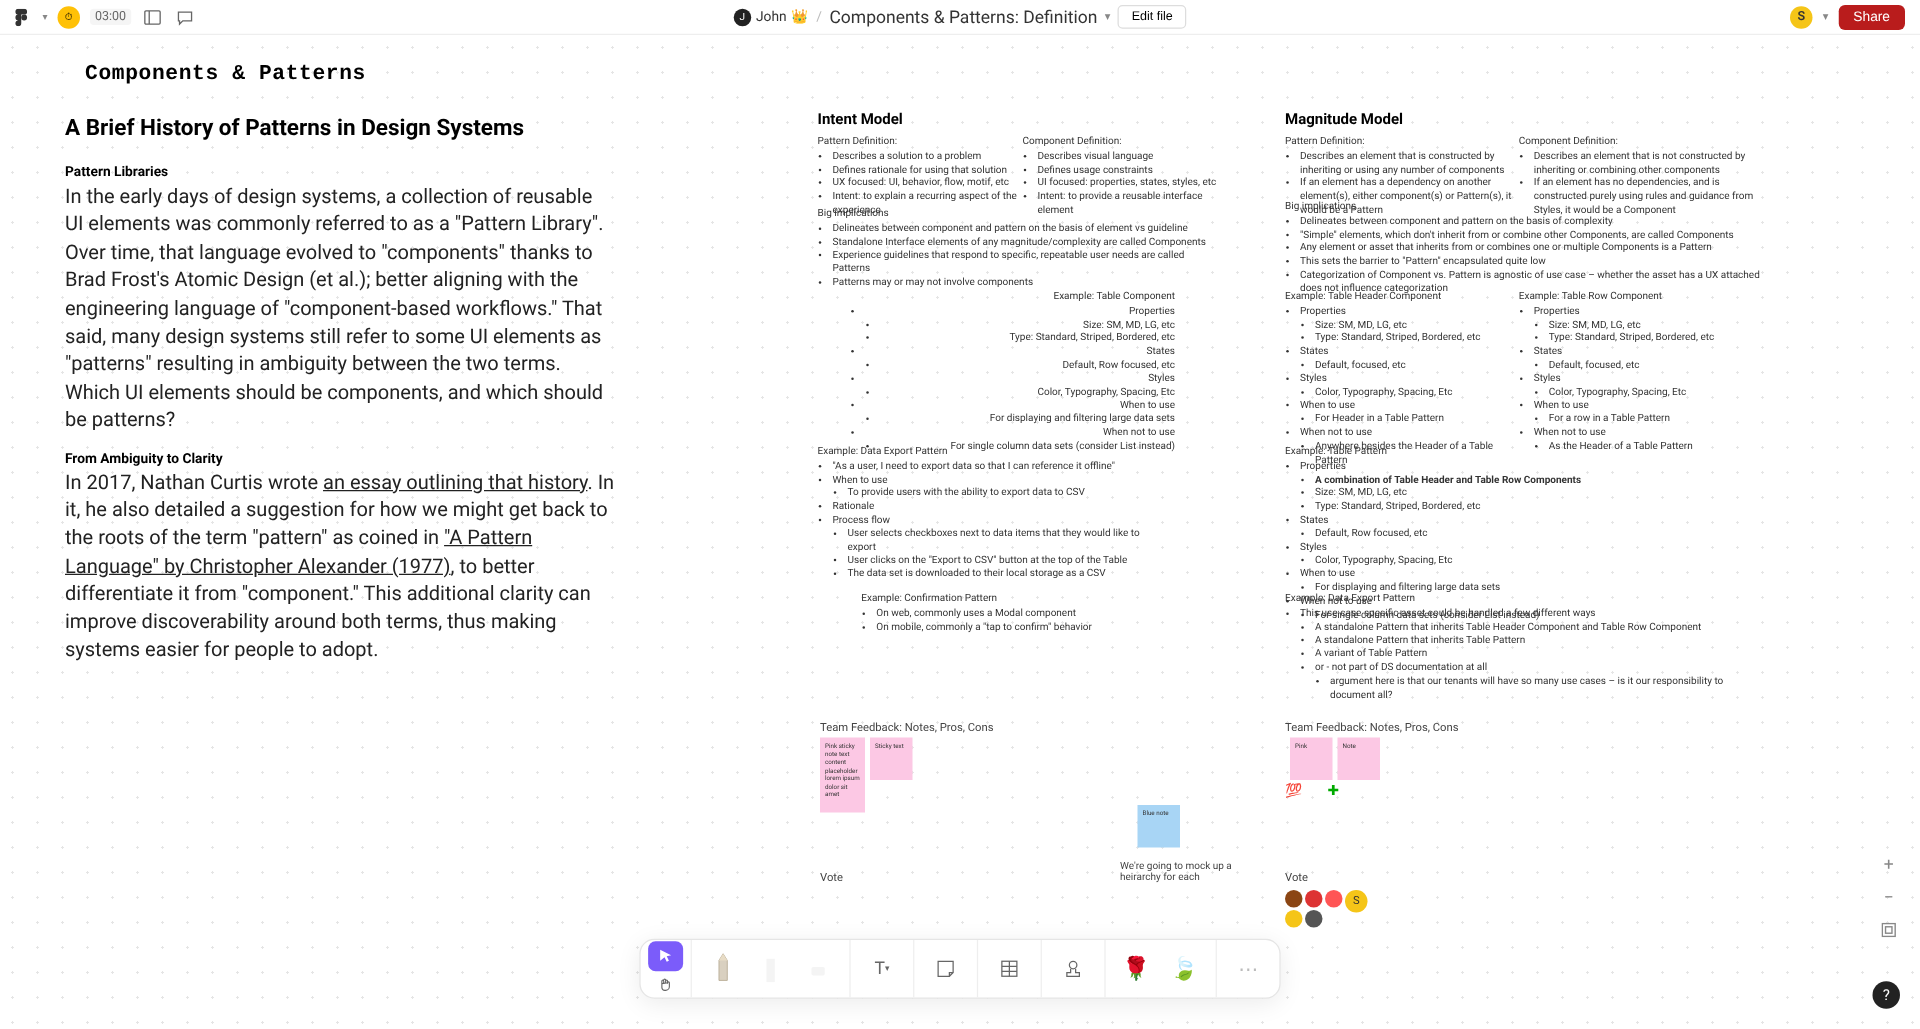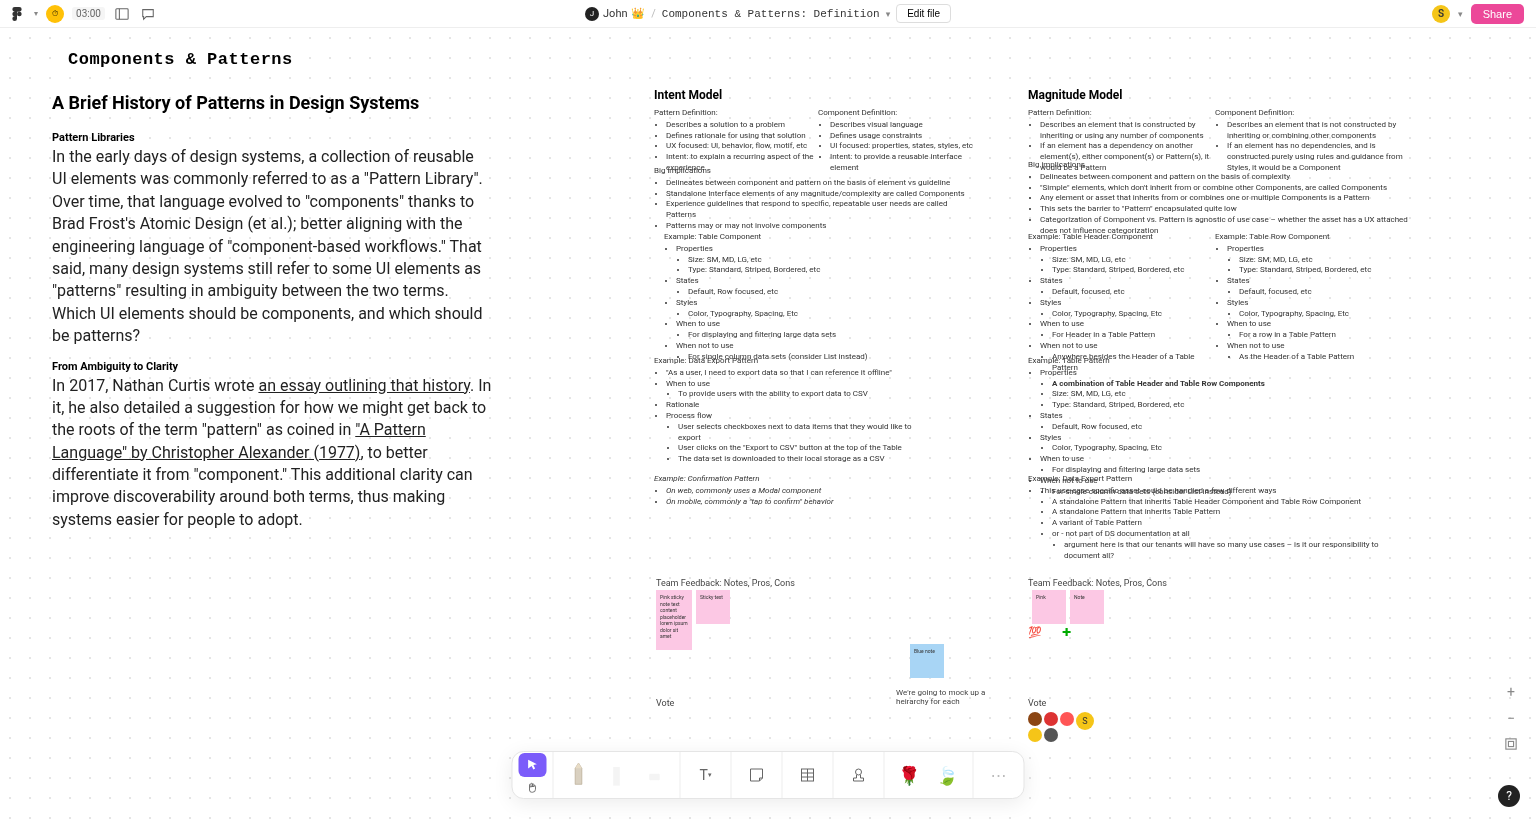--- a/index.html
+++ b/index.html
@@ -9,24 +9,24 @@
 .topbar { height: 28px; display: flex; align-items: center; padding: 0 12px; border-bottom: 1px solid #eee; }
 .tb-left { display: flex; align-items: center; gap: 8px; flex: 1; }
 .tb-center { display: flex; align-items: center; gap: 6px; }
 .tb-right { display: flex; align-items: center; gap: 8px; flex: 1; justify-content: flex-end; }
 .logo-icon { width: 14px; height: 14px; display: flex; align-items: center; color: #333; }
 .avatar-sm { width: 18px; height: 18px; border-radius: 50%; background: #ffc107; display: flex; align-items: center; justify-content: center; font-size: 8px; }
 .timer { font-size: 10px; color: #666; background: #f5f5f5; padding: 1px 4px; border-radius: 3px; }
 .tb-icon { width: 18px; height: 18px; display: flex; align-items: center; justify-content: center; color: #666; cursor: pointer; }
 .user-pill { display: flex; align-items: center; gap: 4px; font-size: 11px; color: #333; }
 .breadcrumb-sep { color: #bbb; font-size: 11px; }
-.file-name { font-size: 11px; color: #333; font-family: Liberation Mono, monospace; }
+.file-name { font-size: 14px; color: #333; }
 .chevron-sm { font-size: 9px; color: #888; }
 .edit-btn { font-size: 10px; padding: 3px 10px; border: 1px solid #ddd; border-radius: 4px; background: #fff; cursor: pointer; }
-.share-btn { font-size: 11px; padding: 4px 12px; border: none; border-radius: 5px; background: #ec4899; color: #fff; cursor: pointer; }
+.share-btn { font-size: 11px; padding: 4px 12px; border: none; border-radius: 5px; background: #b91c1c; color: #fff; cursor: pointer; }
 .avatar-y { width: 18px; height: 18px; border-radius: 50%; background: #f5c518; display: flex; align-items: center; justify-content: center; font-size: 10px; color: #333; font-weight: 600; }
 
 
 .canvas { position: absolute; top: 28px; left: 0; right: 0; bottom: 0; background-image: radial-gradient(circle, #e5e5e5 1px, transparent 1px); background-size: 20px 20px; overflow: hidden; }
 
 .page-title { position: absolute; top: 22px; left: 68px; font-size: 17px; font-weight: 600; font-family: "Courier New", monospace; letter-spacing: 0.5px; }
 
 .left-col { position: absolute; top: 64px; left: 52px; width: 440px; }
 .left-col h2 { font-size: 18px; font-weight: 700; margin-bottom: 18px; }
 .left-col h3 { font-size: 11px; font-weight: 700; margin-bottom: 2px; margin-top: 12px; }
@@ -147,21 +147,21 @@
   </div>
   <div class="subcol" style="top:138px; left:654px; width:320px;">
     <div class="lbl">Big implications</div>
     <ul>
         <li>Delineates between component and pattern on the basis of element vs guideline</li>
         <li>Standalone Interface elements of any magnitude/complexity are called Components</li>
         <li>Experience guidelines that respond to specific, repeatable user needs are called Patterns</li>
         <li>Patterns may or may not involve components</li>
       </ul>
   </div>
-  <div class="subcol" style="top:204px; left:664px; width:260px;">
+  <div class="subcol" style="top:204px; left:680px; width:260px;text-align:right;">
     <div class="lbl">Example: Table Component</div>
     <ul>
       <li><span>Properties</span><ul>
             <li>Size: SM, MD, LG, etc</li>
             <li>Type: Standard, Striped, Bordered, etc</li>
           </ul></li>
       <li><span>States</span><ul>
             <li>Default, Row focused, etc</li>
           </ul></li>
       <li><span>Styles</span><ul>
@@ -183,21 +183,21 @@
             <li>To provide users with the ability to export data to CSV</li>
           </ul></li>
       <li><span>Rationale</span></li>
       <li><span>Process flow</span><ul>
             <li>User selects checkboxes next to data items that they would like to export</li>
             <li>User clicks on the "Export to CSV" button at the top of the Table</li>
             <li>The data set is downloaded to their local storage as a CSV</li>
           </ul></li>
     </ul>
   </div>
-  <div class="subcol" style="top:446px; left:654px; width:260px;font-style:italic;">
+  <div class="subcol" style="top:446px; left:689px; width:260px;">
     <div class="lbl">Example: Confirmation Pattern</div>
     <ul>
         <li>On web, commonly uses a Modal component</li>
         <li>On mobile, commonly a "tap to confirm" behavior</li>
       </ul>
   </div>
 
   <div class="model-col" style="top:60px; left:1028px;">
     <h3 class="mh">Magnitude Model</h3>
   </div>

